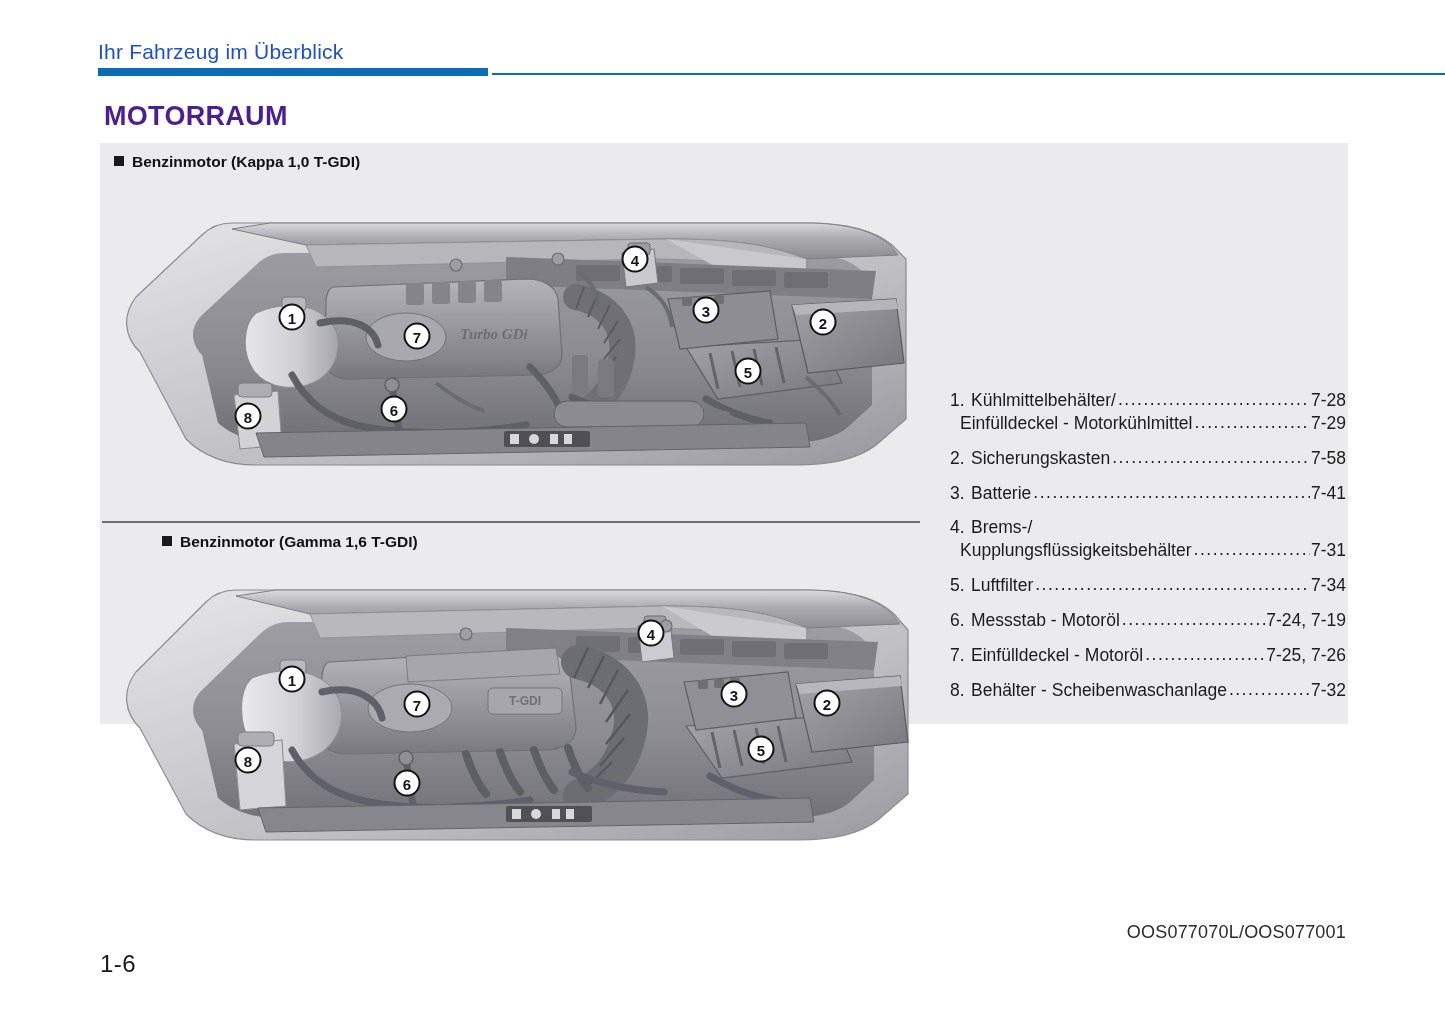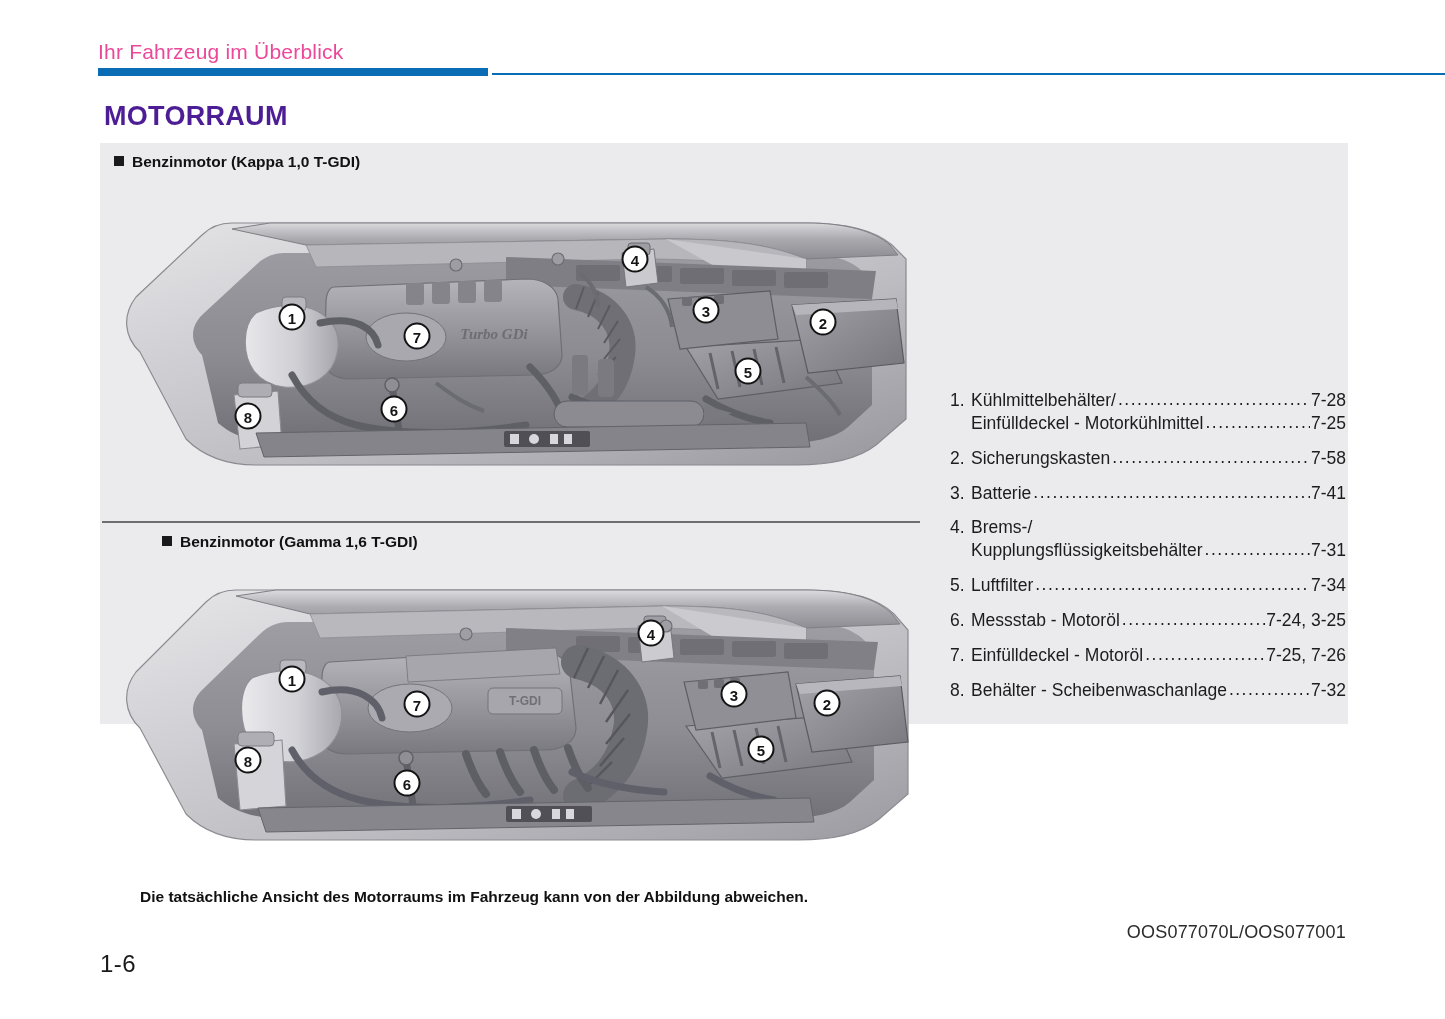--- a/index.html
+++ b/index.html
@@ -21,21 +21,21 @@
     position: absolute;
     left: 0; top: 0;
     width: 1445px;
     height: 80px;
   }
   #header-title {
     position: absolute;
     left: 98px;
     top: 40px;
     font-size: 21px;
-    color: #ec4899;
+    color: #1d4ed8;
     letter-spacing: .2px;
     white-space: nowrap;
   }
   #header-rule-thick {
     position: absolute;
     left: 98px;
     top: 68px;
     width: 390px;
     height: 8px;
     background: #0a6cb4;
@@ -129,21 +129,21 @@
   }
   .legend-num {
     width: 21px;
     flex: 0 0 auto;
   }
   .legend-text {
     flex: 0 0 auto;
     padding-right: 2px;
     text-align: center;
   }
-  .legend-text.indented { margin-left: 21px; }
+  .legend-text.indented { margin-left: 10px; }
   .legend-leader {
     flex: 1 1 auto;
     overflow: hidden;
     white-space: nowrap;
     letter-spacing: 1.5px;
     color: #1c1c1c;
     transform: translateY(-1px);
   }
   .legend-page {
     flex: 0 0 auto;
@@ -559,21 +559,21 @@
     <div class="legend-item">
       <div class="legend-line">
         <span class="legend-num">1.</span>
         <span class="legend-text">Kühlmittelbehälter/</span>
         <span class="legend-leader">................................................................</span>
         <span class="legend-page">7-28</span>
       </div>
       <div class="legend-line legend-sub">
         <span class="legend-text indented">Einfülldeckel - Motorkühlmittel</span>
         <span class="legend-leader">................................................................</span>
-        <span class="legend-page">7-25</span>
+        <span class="legend-page">7-29</span>
       </div>
     </div>
 
     <div class="legend-item">
       <div class="legend-line">
         <span class="legend-num">2.</span>
         <span class="legend-text">Sicherungskasten</span>
         <span class="legend-leader">................................................................</span>
         <span class="legend-page">7-58</span>
       </div>
@@ -607,21 +607,21 @@
         <span class="legend-leader">................................................................</span>
         <span class="legend-page">7-34</span>
       </div>
     </div>
 
     <div class="legend-item">
       <div class="legend-line">
         <span class="legend-num">6.</span>
         <span class="legend-text">Messstab - Motoröl</span>
         <span class="legend-leader">................................................................</span>
-        <span class="legend-page">7-24, 3-25</span>
+        <span class="legend-page">7-24, 7-19</span>
       </div>
     </div>
 
     <div class="legend-item">
       <div class="legend-line">
         <span class="legend-num">7.</span>
         <span class="legend-text">Einfülldeckel - Motoröl</span>
         <span class="legend-leader">................................................................</span>
         <span class="legend-page">7-25, 7-26</span>
       </div>
@@ -631,18 +631,17 @@
       <div class="legend-line">
         <span class="legend-num">8.</span>
         <span class="legend-text">Behälter - Scheibenwaschanlage</span>
         <span class="legend-leader">................................................................</span>
         <span class="legend-page">7-32</span>
       </div>
     </div>
 
   </div>
 
-  <div id="figure-note">Die tatsächliche Ansicht des Motorraums im Fahrzeug kann von der Abbildung abweichen.</div>
   <div id="figure-code">OOS077070L/OOS077001</div>
 
 </div>
 
 <div id="page-number">1-6</div>
 
 </body></html>

